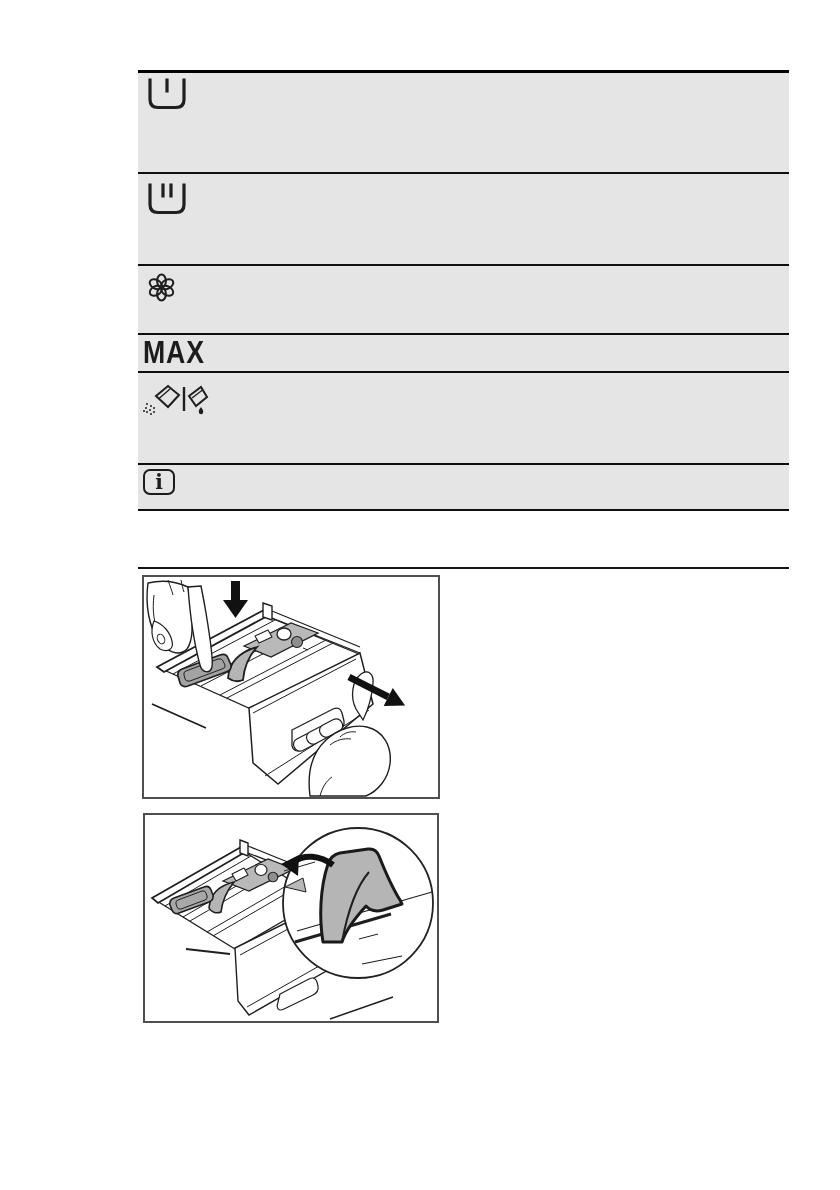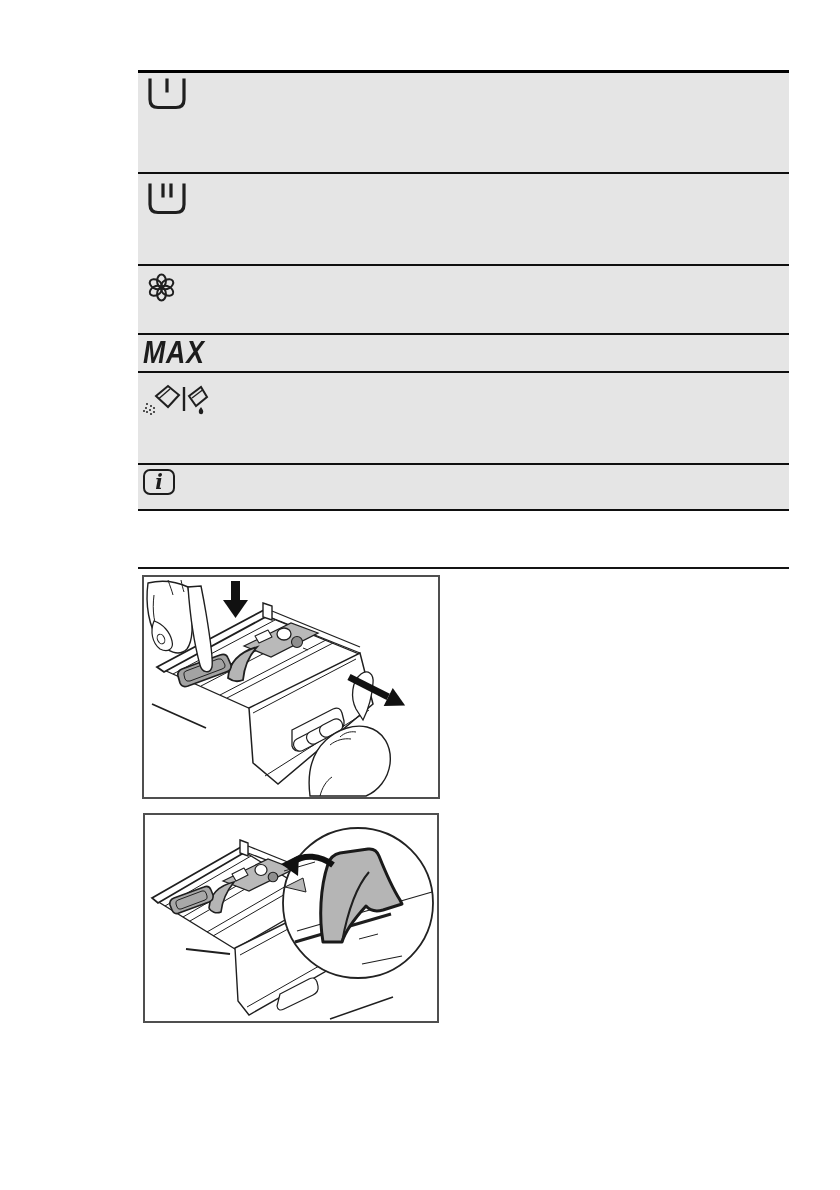--- a/index.html
+++ b/index.html
@@ -6,21 +6,20 @@
   body{
     width:840px;height:1190px;background:#ffffff;position:relative;
     font-family:"Liberation Sans",sans-serif;overflow:hidden;
   }
   .page{position:absolute;inset:0;background:#fff;}
 
   
   .symbol-table{
     position:absolute;left:138px;top:70px;width:651px;
     border-top:3px solid #000;
-    font-style:italic;
   }
   .row{
     box-sizing:border-box;background:var(--row-bg,#e5e5e5);
     border-bottom:2px solid #0f0f0f;
   }
   .r1{height:101px;padding:4px 0 0 9px;}
   .r2{height:92px;padding:8px 0 0 9px;}
   .r3{height:69px;padding:7px 0 0 10px;}
   .r4{height:38px;padding:5px 0 0 5px;}
   .r5{height:92px;padding:11px 0 0 5px;}

